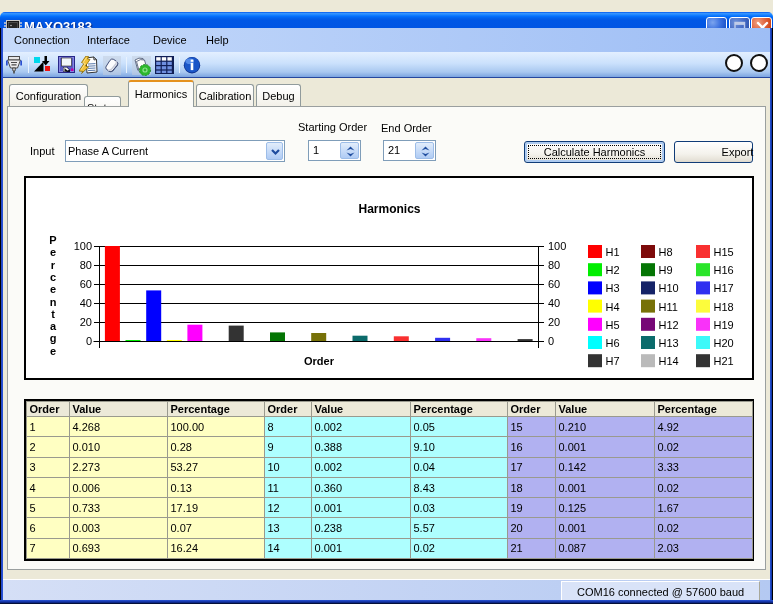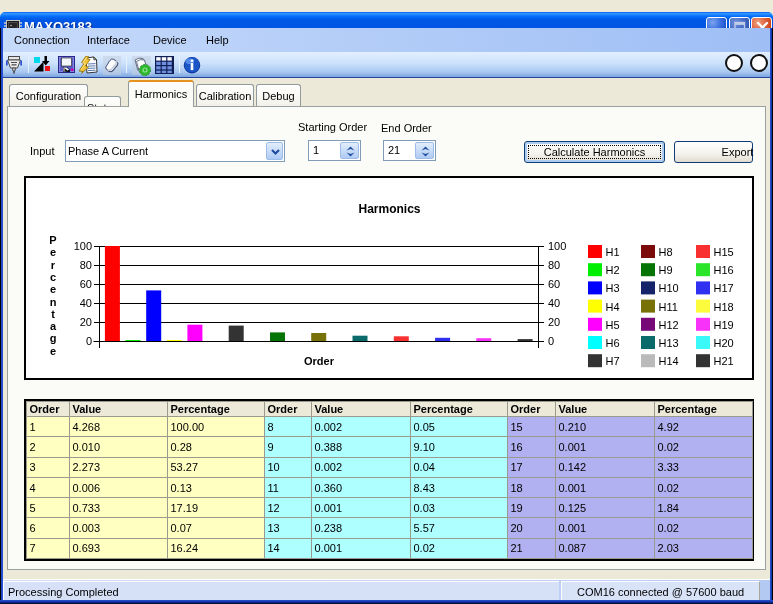--- a/index.html
+++ b/index.html
@@ -450,21 +450,21 @@
             </tr>
         <tr>
               <td class="g1">5</td>
               <td class="g1">0.733</td>
               <td class="g1">17.19</td>
               <td class="g2">12</td>
               <td class="g2">0.001</td>
               <td class="g2">0.03</td>
               <td class="g3">19</td>
               <td class="g3">0.125</td>
-              <td class="g3">1.84</td>
+              <td class="g3">1.67</td>
             </tr>
         <tr>
               <td class="g1">6</td>
               <td class="g1">0.003</td>
               <td class="g1">0.07</td>
               <td class="g2">13</td>
               <td class="g2">0.238</td>
               <td class="g2">5.57</td>
               <td class="g3">20</td>
               <td class="g3">0.001</td>
@@ -480,23 +480,20 @@
               <td class="g3">21</td>
               <td class="g3">0.087</td>
               <td class="g3">2.03</td>
             </tr>
       </tbody>
         </table>
     </div>
   </div>
 
   <div id="statusbar">
-    <div id="sbleftp">
-        <span id="sbleft">Processing Completed</span>
-      </div>
     <div id="sbright">
         <span>COM16 connected @ 57600 baud</span>
       </div>
   </div>
 
   <div class="wb" id="wbl"></div>
   <div class="wb" id="wbr"></div>
   <div class="wb" id="wbb"></div>
 </div>
 

